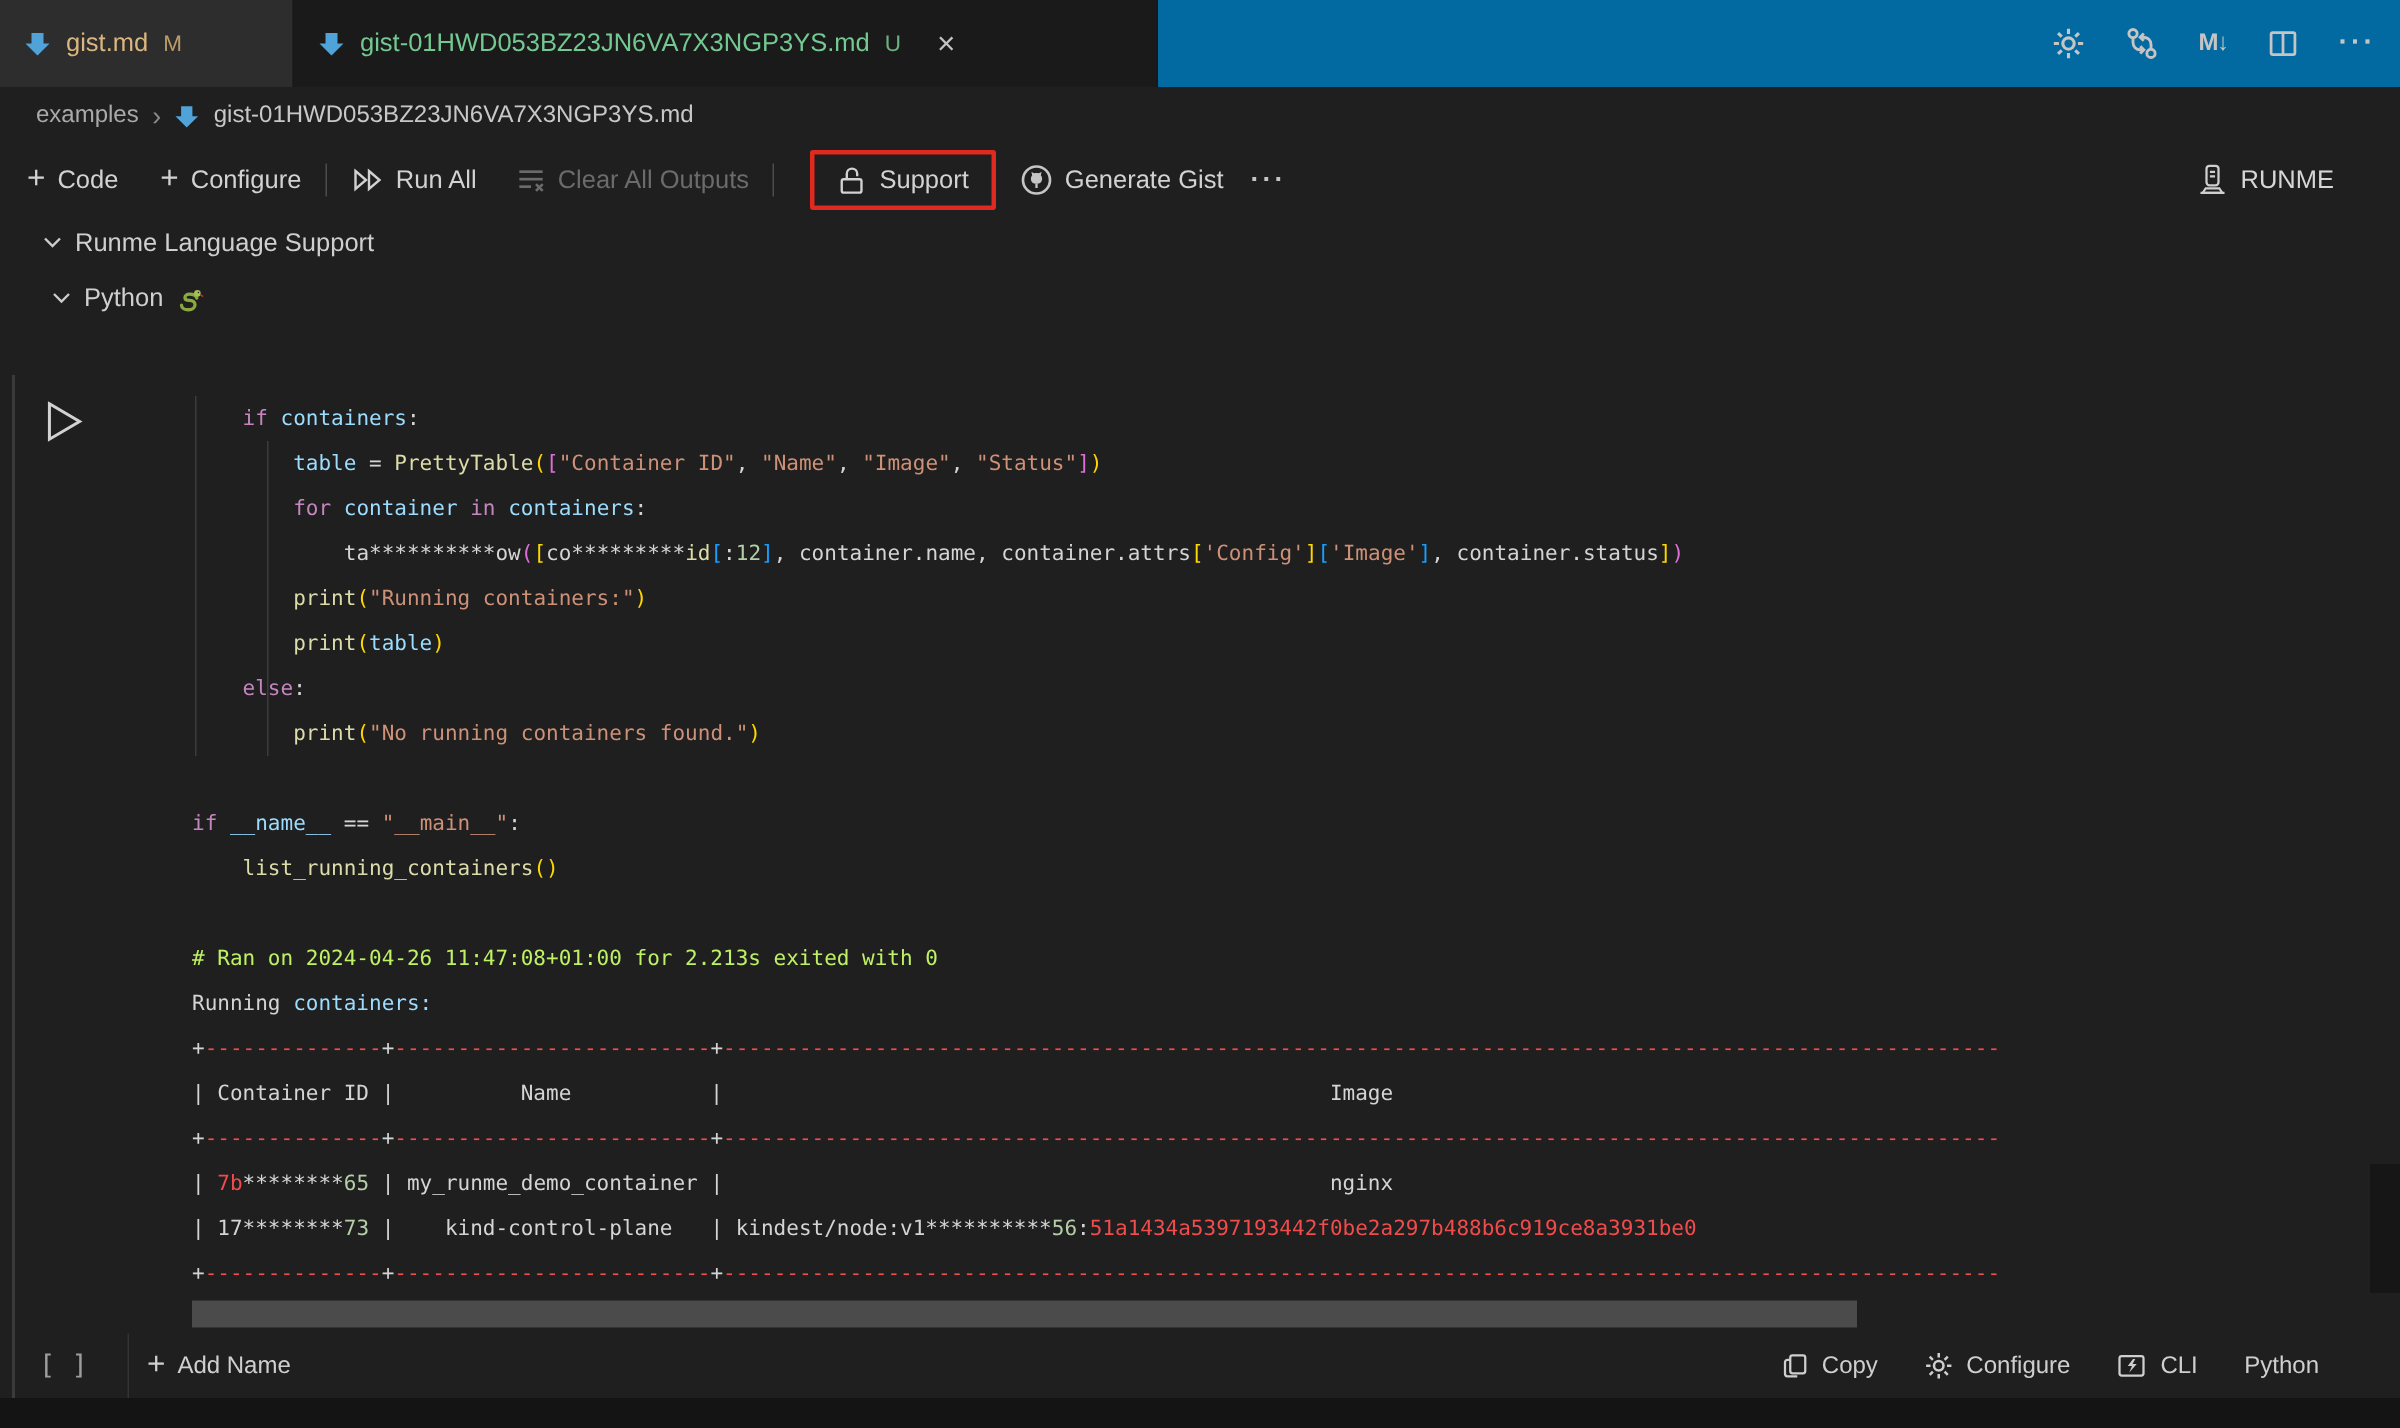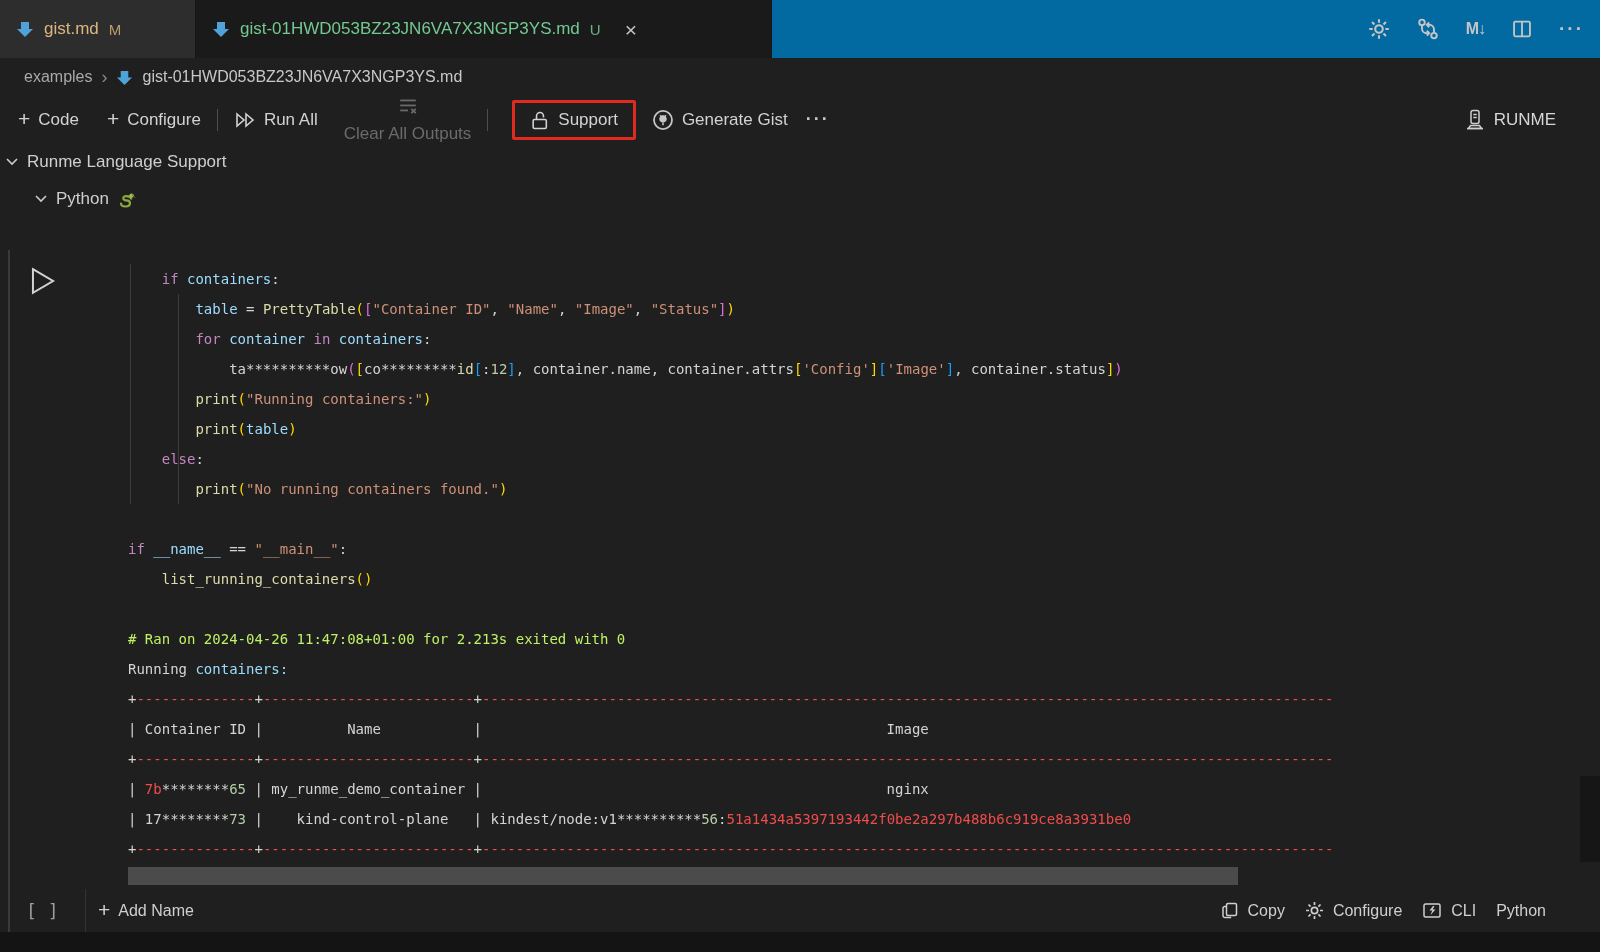--- a/index.html
+++ b/index.html
@@ -50,21 +50,21 @@
   .tk-str{color:#ce9178}.tk-num{color:#b5cea8}.tk-b1{color:#ffd700}.tk-b2{color:#da70d6}
   .tk-b3{color:#179fff}.tk-com{color:#bef264}.tk-red{color:#f14c4c}
   .hscroll{position:absolute;left:128px;top:617px;width:1110px;height:18px;background:#4b4b4b;cursor:pointer;}
   .vscroll{position:absolute;left:1580px;top:526px;width:20px;height:86px;background:#161616;cursor:pointer;}
 
   
   .cellbar{position:absolute;top:889px;left:0;width:1600px;height:43px;display:flex;align-items:center;font-size:16px;color:#cfcfcf;}
   .brackets{position:absolute;left:26px;font-family:"DejaVu Sans Mono",monospace;font-size:18px;color:#9d9d9d;}
   .addname{position:absolute;left:98px;display:flex;align-items:center;gap:8px;cursor:pointer;}
   .cellbar-left-line{position:absolute;left:85px;top:0;width:1px;height:43px;background:#333;}
-  .cb-right{position:absolute;right:54px;display:flex;align-items:center;gap:20px;}
+  .cb-right{position:absolute;right:54px;display:flex;align-items:center;gap:31px;}
   .cb-item{display:flex;align-items:center;gap:9px;cursor:pointer;}
   .bottom-strip{position:absolute;top:932px;left:0;width:1600px;height:20px;background:#141414;}
 
   svg{display:block;}
 </style>
 </head>
 <body>
 
 <div class="screen">
 
@@ -139,21 +139,21 @@
     <div class="tsep"></div>
     <div class="tbtn">
       <span>
         <svg width="22" height="20" viewBox="0 0 22 20" fill="none" stroke="#d2d2d2" stroke-width="1.6">
           <path d="M3 4l7 6-7 6z"></path>
             <path d="M12 4l7 6-7 6z"></path>
         </svg>
       </span>
       <span>Run All</span>
     </div>
-    <div class="tbtn dim" style="margin-left:26px;flex-direction:column;">
+    <div class="tbtn dim" style="margin-left:26px;">
       <span>
         <svg width="20" height="20" viewBox="0 0 18 18" stroke="#6b6b6b" stroke-width="1.6">
           <line x1="2" y1="4" x2="16" y2="4"></line>
             <line x1="2" y1="8.5" x2="16" y2="8.5"></line>
             <line x1="2" y1="13" x2="9" y2="13"></line>
           <line x1="12" y1="11.5" x2="16" y2="15.5"></line>
             <line x1="16" y1="11.5" x2="12" y2="15.5"></line>
         </svg>
       </span>
       <span>Clear All Outputs</span>
@@ -187,21 +187,21 @@
             <line x1="8.3" y1="8.5" x2="11.7" y2="8.5"></line>
           <path d="M3.5 19.5l2-3h9l2 3z"></path>
             <line x1="2" y1="19.5" x2="18" y2="19.5"></line>
         </svg>
       </span>
       <span>RUNME</span>
     </div>
   </div>
 
   <div class="outline">
-    <div class="orow" style="padding-left:5px;">
+    <div class="orow" style="padding-left:28px;">
       <span>
         <svg width="14" height="11" viewBox="0 0 14 11" fill="none" stroke="#cccccc" stroke-width="1.6">
             <path d="M2 3l5 5 5-5"></path>
           </svg>
       </span>
       <span>Runme Language Support</span>
     </div>
     <div class="orow" style="padding-left:34px;">
       <span>
         <svg width="14" height="11" viewBox="0 0 14 11" fill="none" stroke="#cccccc" stroke-width="1.6">

